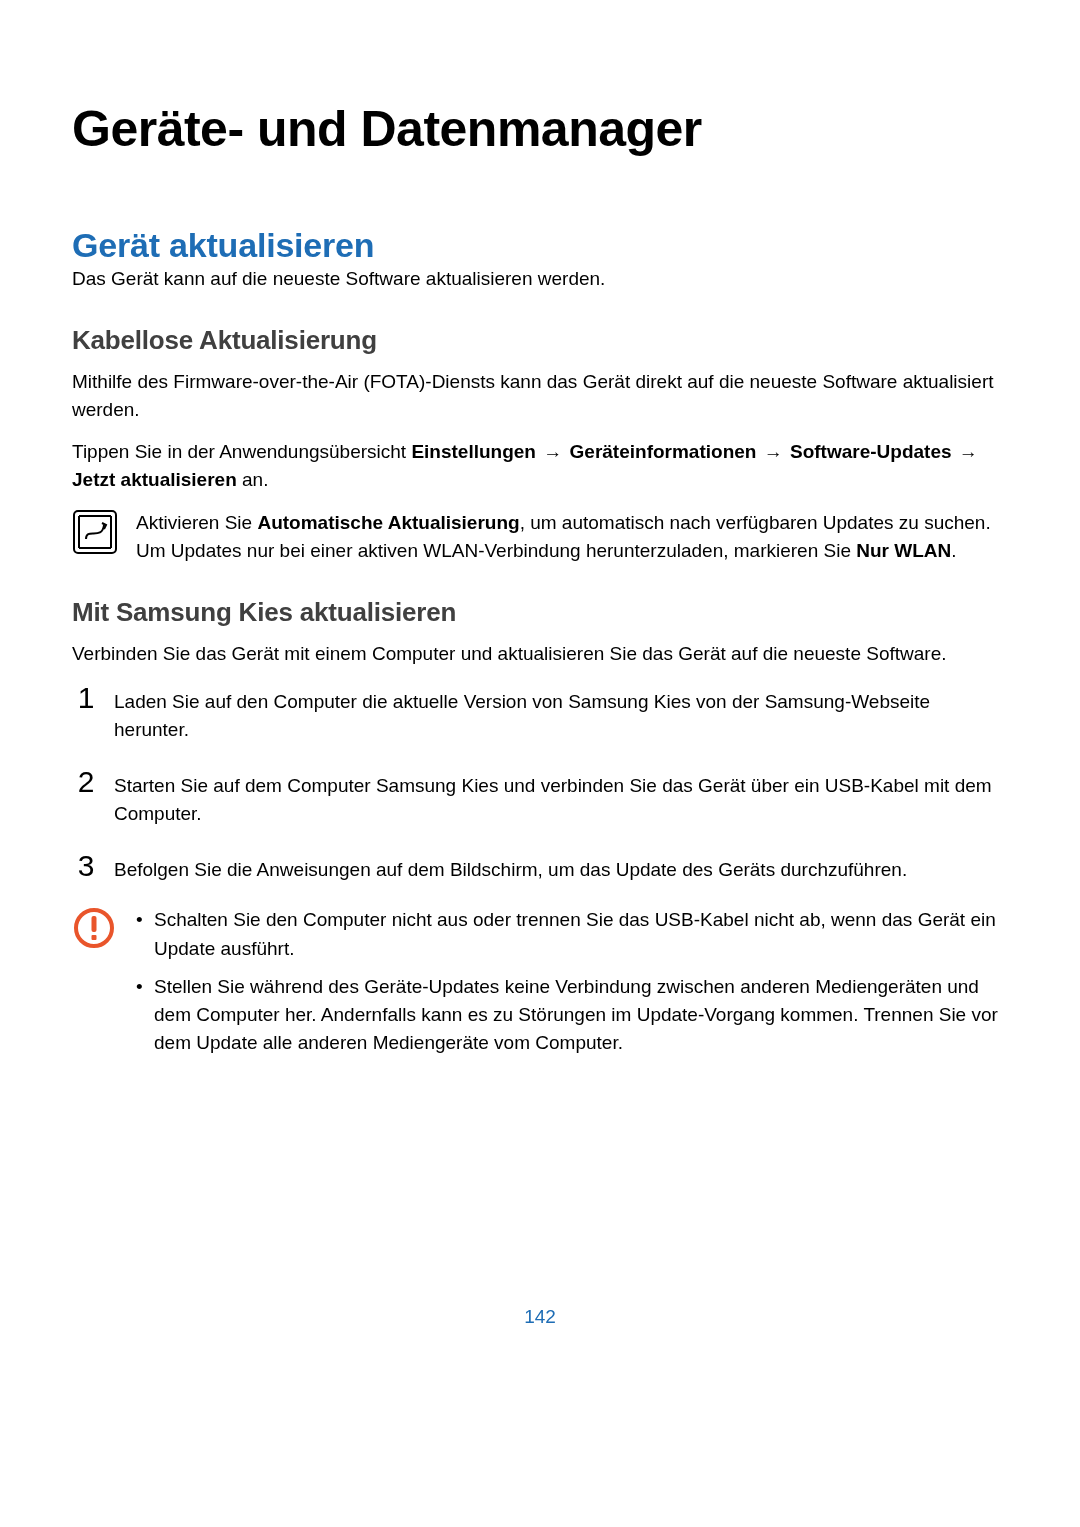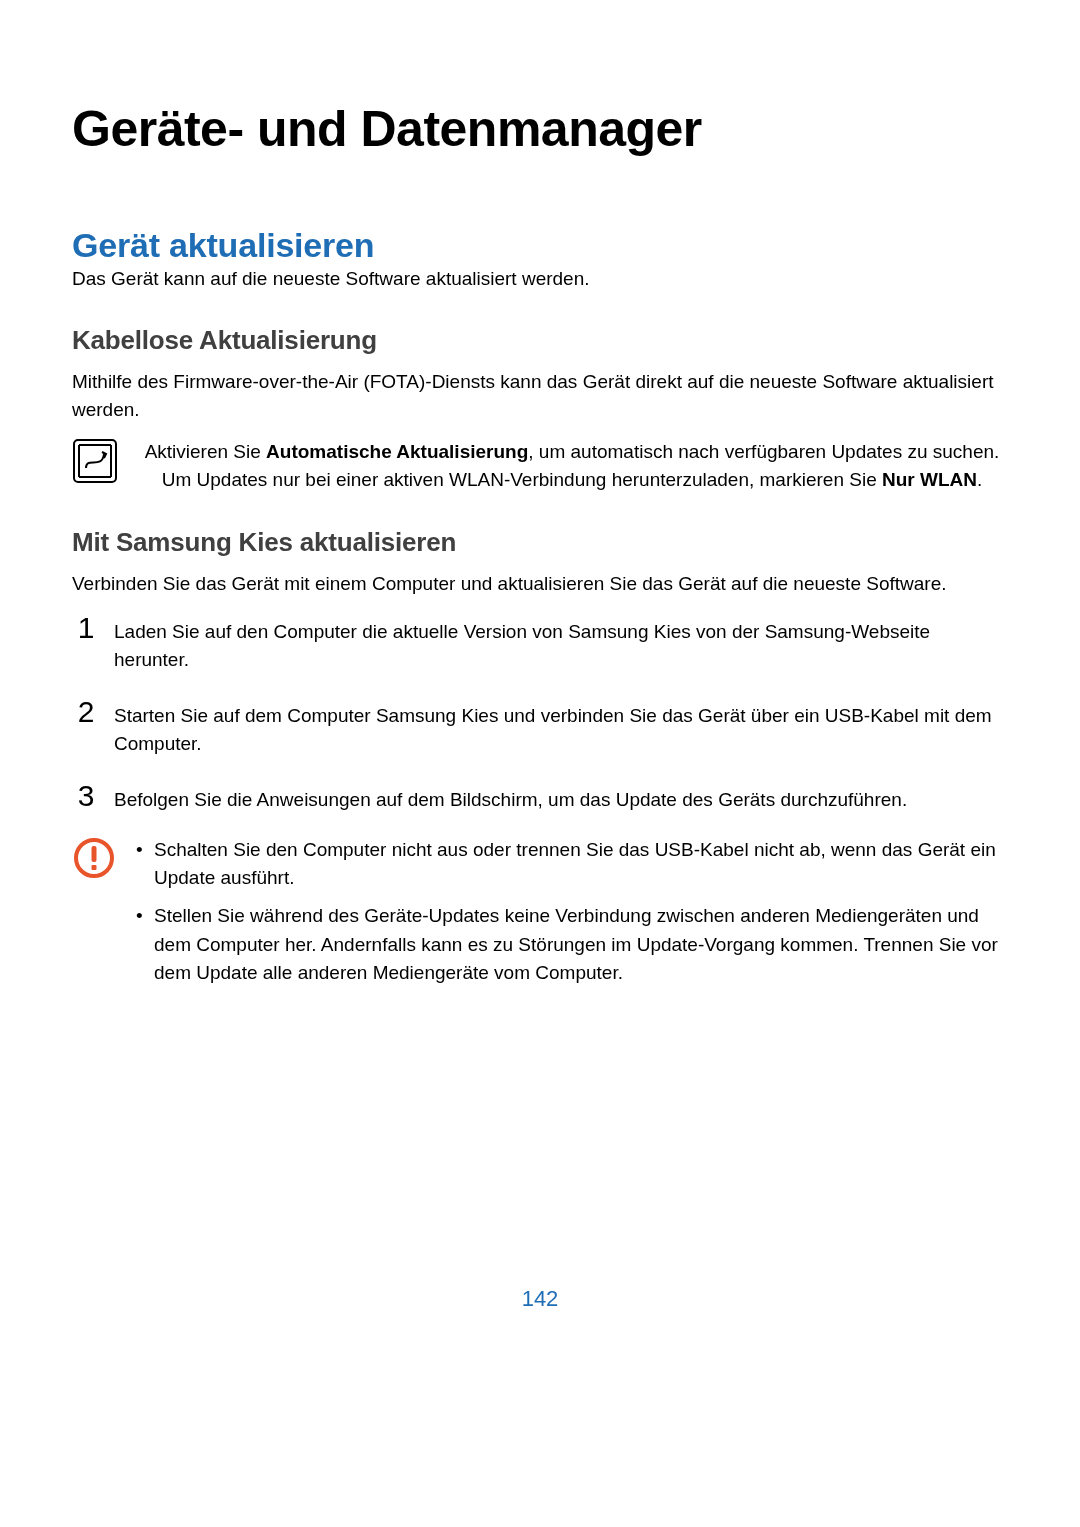--- a/index.html
+++ b/index.html
@@ -56,21 +56,20 @@
   }
   .note-svg {
     width: 46px;
     height: 46px;
     display: block;
   }
   .note-body {
     flex: 1 1 auto;
     font-size: 19px;
     line-height: 1.48;
-    text-align: center;
   }
   .steps { margin-top: 6px; }
   .step {
     display: flex;
     align-items: flex-start;
     gap: 14px;
     margin-bottom: 22px;
   }
   .step-num {
     font-size: 30px;
@@ -114,41 +113,44 @@
   }
   .caution-list li::before {
     content: "•";
     position: absolute;
     left: 2px;
     top: 0;
     font-size: 19px;
   }
   .page-number {
     position: absolute;
-    bottom: 48px;
+    bottom: 32px;
     left: 0;
     right: 0;
     text-align: center;
-    font-size: 22px;
+    font-size: 19px;
     color: #1e6db5;
   }
 </style>
 </head>
 <body>
 
 <div class="page">
 
   <h1>Geräte- und Datenmanager</h1>
 
   <h2>Gerät aktualisieren</h2>
-  <p>Das Gerät kann auf die neueste Software aktualisiert werden.</p>
+  <p>Das Gerät kann auf die neueste Software aktualisieren werden.</p>
 
   <h3>Kabellose Aktualisierung</h3>
   <p>Mithilfe des Firmware-over-the-Air (FOTA)-Diensts kann das Gerät direkt auf die neueste Software aktualisiert werden.</p>
 
+  <p>
+    <span>Tippen Sie in der Anwendungsübersicht </span><span class="bold">Einstellungen</span><span class="bold arrow"> → </span><span class="bold">Geräteinformationen</span><span class="bold arrow"> → </span><span class="bold">Software-Updates</span><span class="bold arrow"> → </span><span class="bold">Jetzt aktualisieren</span><span> an.</span>
+  </p>
 
   <div class="note-block">
     <div class="note-icon-box">
       <svg class="note-svg" viewBox="0 0 46 46">
         <rect x="2" y="2" width="42" height="42" rx="4" ry="4" fill="none" stroke="#000" stroke-width="2"></rect>
         <line x1="7" y1="7" x2="39" y2="7" stroke="#000" stroke-width="2"></line>
         <line x1="7" y1="39" x2="39" y2="39" stroke="#000" stroke-width="2"></line>
         <line x1="7" y1="7" x2="7" y2="39" stroke="#000" stroke-width="2"></line>
         <line x1="39" y1="7" x2="39" y2="39" stroke="#000" stroke-width="2"></line>
         <path d="M14 30 C14 18, 30 32, 32 16" fill="none" stroke="#000" stroke-width="2"></path>

